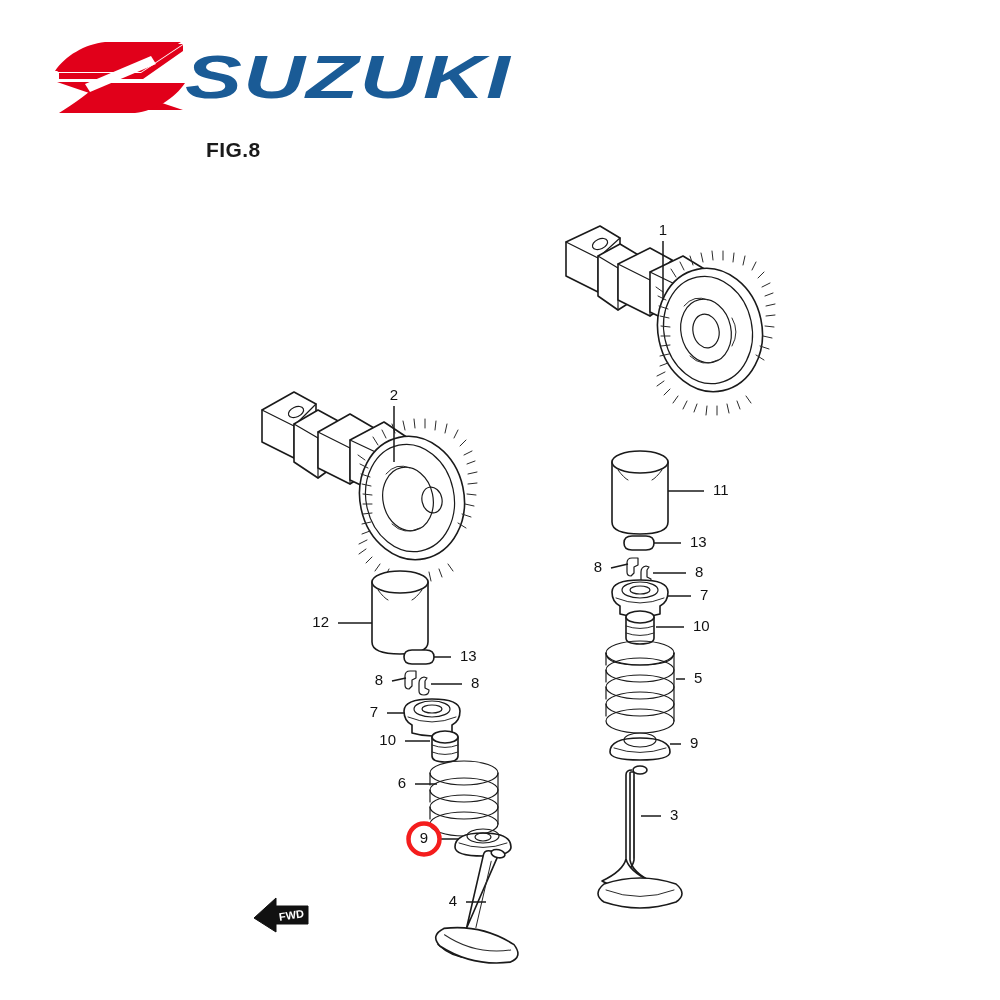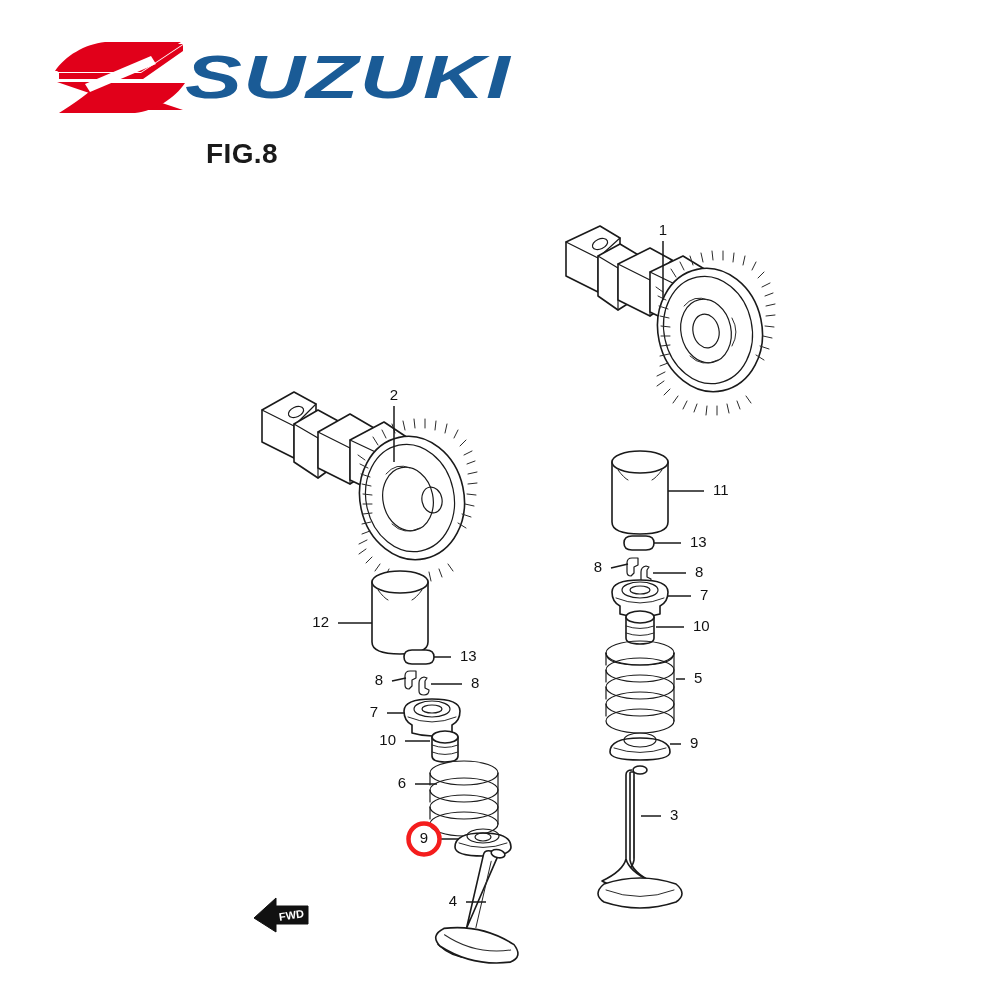--- a/index.html
+++ b/index.html
@@ -41,21 +41,21 @@
     position: absolute;
     left: 185px;
     top: 48px;
     width: 330px;
     height: 62px;
   }
   #fig-label {
     position: absolute;
     left: 206px;
     top: 138px;
-    font-size: 28px;
+    font-size: 21px;
     font-weight: bold;
     letter-spacing: 0.4px;
     font-family: "Liberation Sans", sans-serif;
     color: #1a1a1a;
     white-space: nowrap;
   }
   
   #parts-drawing {
     position: absolute;
     left: 0; top: 0;

